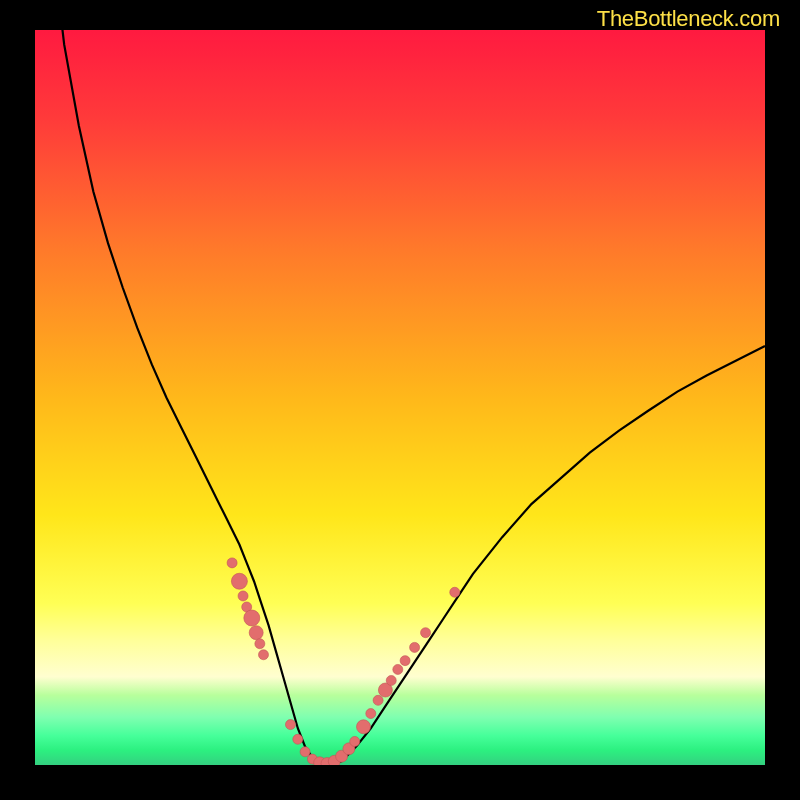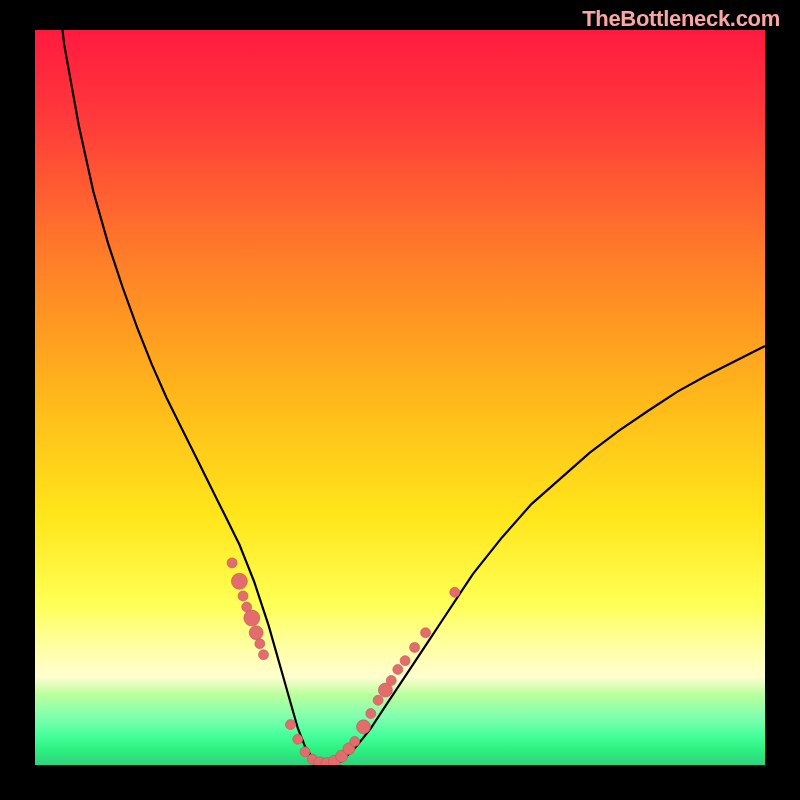--- a/index.html
+++ b/index.html
@@ -1,20 +1,20 @@
 <!DOCTYPE html>
 <html><head>
 <meta charset="utf-8">
 <style>
 *{margin:0;padding:0;box-sizing:border-box}
 body{background:#000;width:800px;height:800px;position:relative;font-family:Arial,Helvetica,sans-serif}
 .frame{position:absolute;top:0;left:0;width:800px;height:800px;background:#000}
 .plot{position:absolute;top:30px;left:35px;width:730px;height:735px;overflow:hidden}
 .grad{position:absolute;inset:0;width:100%;height:100%}
-.watermark{position:absolute;top:6px;right:20px;color:#fca5a5;font-size:22px;font-weight:700;letter-spacing:-0.3px}
+.watermark{position:absolute;top:6px;right:20px;color:#fde047;font-size:22px;font-weight:400;letter-spacing:-0.3px}
 svg{display:block}
 </style>
 </head>
 <body>
 
 <div class="frame">
   <div class="watermark">TheBottleneck.com</div>
   <div class="plot">
     <svg id="svg" width="730" height="735" viewBox="0 0 730 735">
       <defs>

